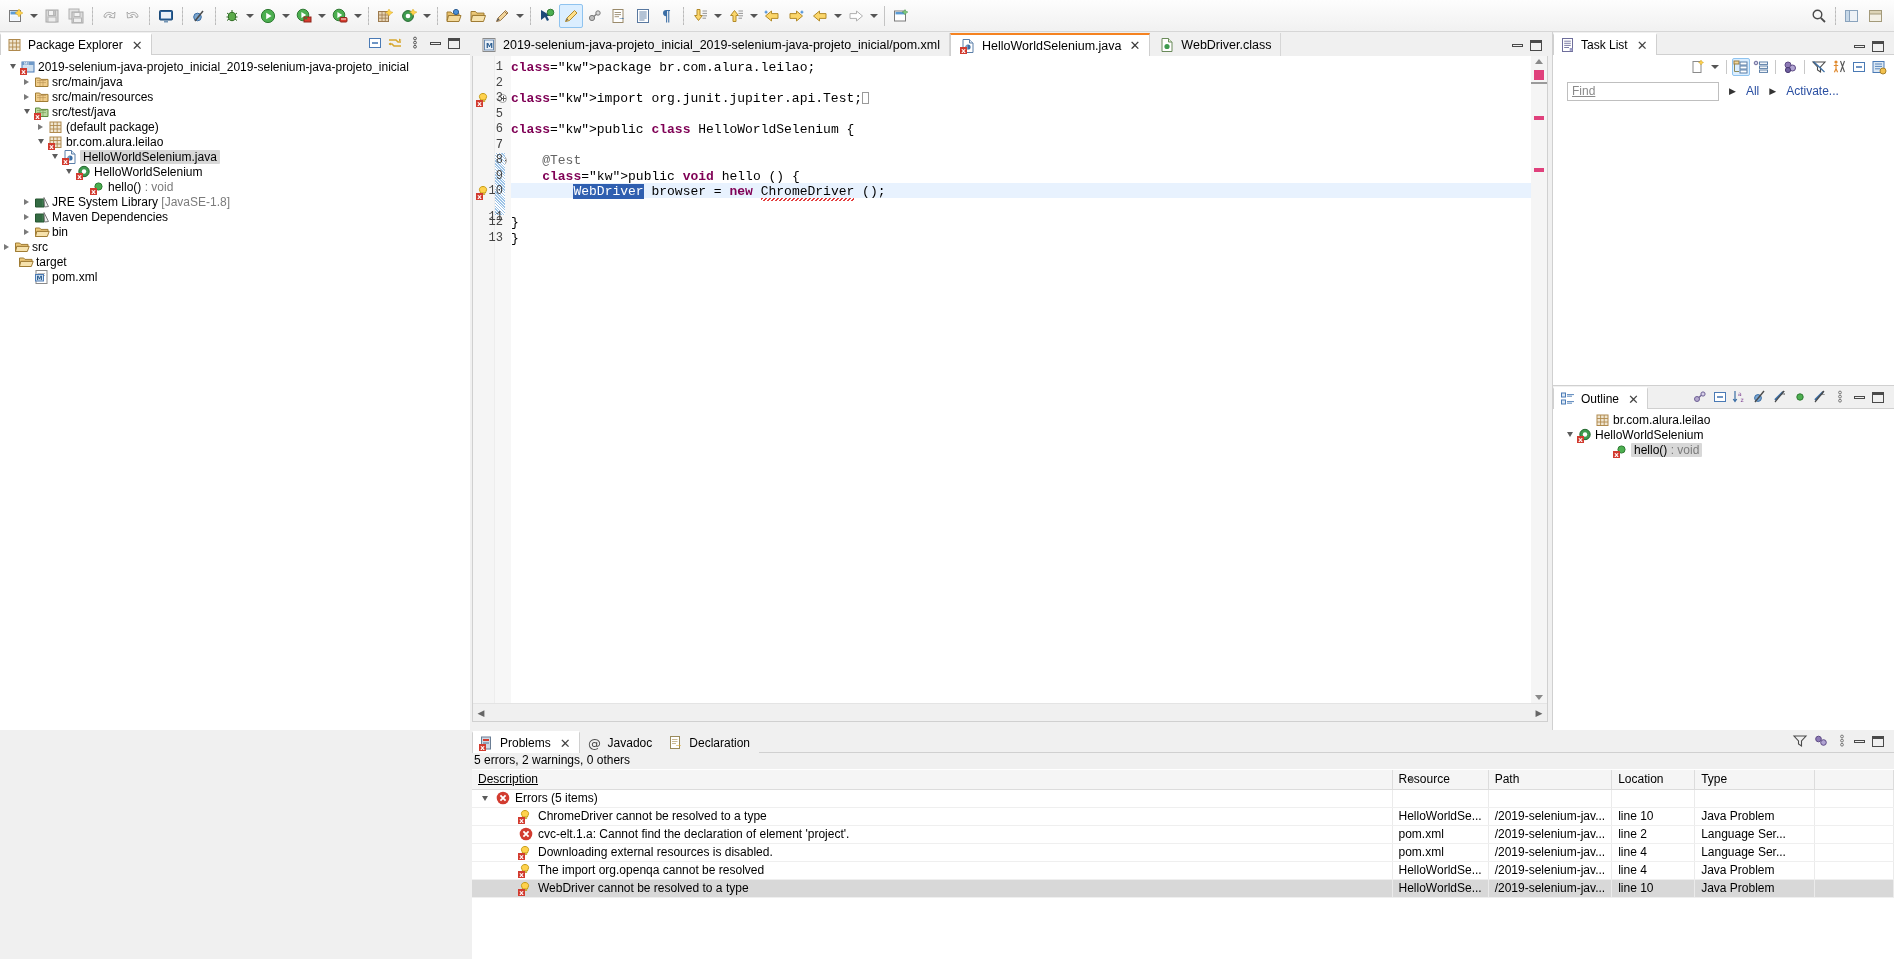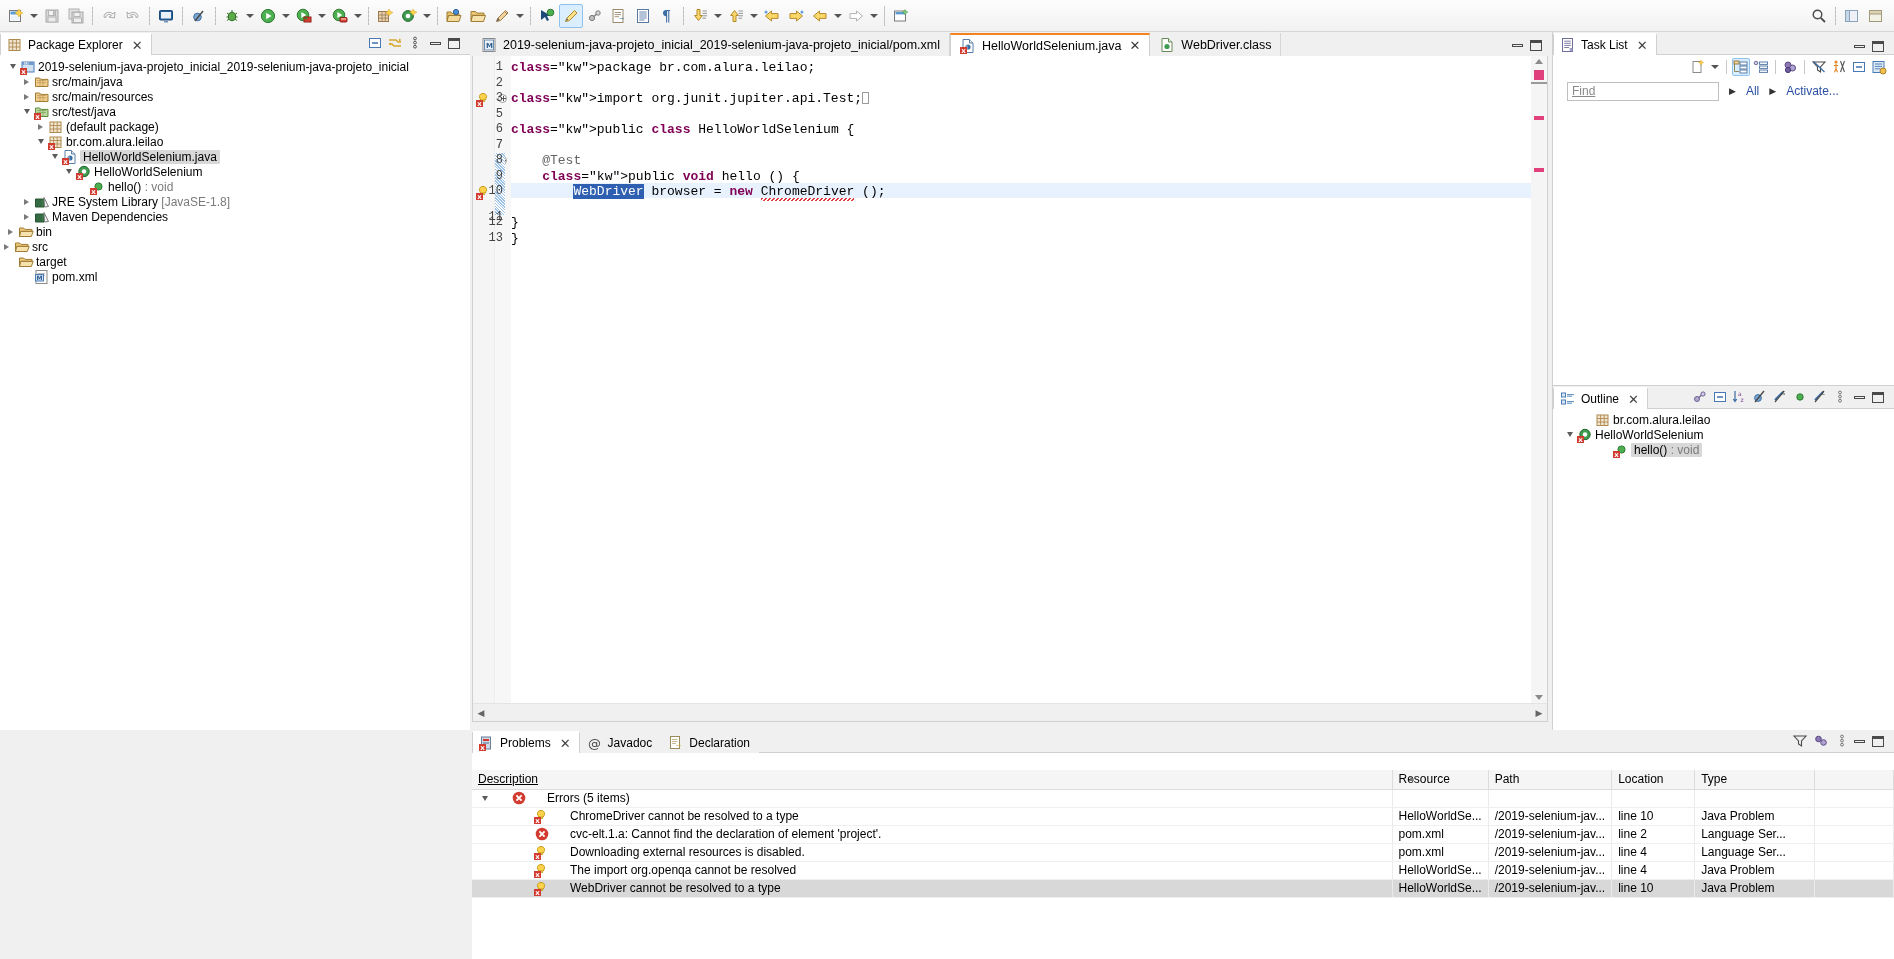--- a/index.html
+++ b/index.html
@@ -123,21 +123,21 @@
   
   .prob-summary { height: 16px; font-size: 12px; padding-left: 2px; background: #f0f0f0; }
   .ptable { width: 100%; border-collapse: collapse; font-size: 12px; }
   .ptable th {
     background: #f5f5f5; border-right: 1px solid #dcdcdc; border-bottom: 1px solid #dcdcdc;
     font-weight: normal; text-align: left; padding: 2px 6px; height: 19px;
   }
   .ptable td { border-right: 1px solid #ebebeb; border-bottom: 1px solid #efefef;
      padding: 0 6px; height: 18px; white-space: nowrap; overflow: hidden; }
   .ptable tr.sel td { background: #d8d8d8; }
-  .pdesc { display: flex; align-items: center; gap: 20px; }
+  .pdesc { display: flex; align-items: center; gap: 4px; }
   .link { color: #2a4fa2; }
   .finput {
     height: 19px; border: 1px solid #bfbfbf; background: #fff; font-size: 12px;
     color: #8a8a8a; padding: 0 4px; display: flex; align-items: center;
   }
 </style>
 </head>
 <body>
 
 <div id="app">
@@ -540,21 +540,21 @@
           <span class="twist closed"></span>
           <span class="ticon">
             <span style="position: relative; width: 16px; height: 16px; display: block;"><svg viewBox="0 0 16 16" width="16" height="16" xmlns="http://www.w3.org/2000/svg">
                 <path d="M1.5 5 h8.5 v8 h-8.5z" fill="#3f7a4f" stroke="#24552f"></path>
                 <path d="M3 5 v8 M5 5 v8 M7 5 v8" stroke="#2a5c38"></path>
                 <path d="M10 3.5 L14.5 12.5 L10.5 13 Z" fill="#f0f0f0" stroke="#7a7a7a"></path>
               </svg></span>
           </span>
           <span class="tlabel"><span>Maven Dependencies</span></span>
         </div>
-        <div class="trow" style="padding-left: 4px;">
+        <div class="trow" style="padding-left: 20px;">
           <span class="twist closed"></span>
           <span class="ticon">
             <span style="position: relative; width: 16px; height: 16px; display: block;"><svg viewBox="0 0 16 16" width="16" height="16" xmlns="http://www.w3.org/2000/svg">
                 <path d="M1.5 12.5 V4 h4.2 l1.2 1.4 H14 v2 H2.8 Z" fill="#ecc878" stroke="#a07c34"></path>
                 <path d="M2.8 7.4 H15.2 L13.3 12.5 H1.5 Z" fill="#f6e2ad" stroke="#a07c34"></path>
               </svg></span>
           </span>
           <span class="tlabel"><span>bin</span></span>
         </div>
         <div class="trow" style="">
@@ -941,20 +941,21 @@
           <span>
             <span style="position: relative; width: 16px; height: 16px; display: block;"><svg viewBox="0 0 16 16" width="16" height="16" xmlns="http://www.w3.org/2000/svg">
                 <rect x="2.5" y="1.5" width="9" height="12" fill="#fff" stroke="#9a8a5a"></rect>
                 <path d="M4 4.5 H9.5 M4 6.5 H9.5 M4 8.5 H8" stroke="#bba87a" stroke-width=".8"></path>
                 <path d="M8 11 h5 l-1.7-1.7 v1.1 H8z" fill="#d6a62e"></path>
               </svg></span>
           </span>
           <span>Declaration</span>
         </div>
       </div>
+    <div class="prob-summary">5 errors, 2 warnings, 0 others</div>
     <div style="position:absolute;left:0;right:0;top:40px;bottom:0;overflow:hidden;">
       <table class="ptable">
         <thead>
             <tr id="prob-head">
               <th style="width: 920px; text-decoration: underline;">Description</th>
               <th style="width: 85px;">Resource</th>
               <th style="width: 120px;">Path</th>
               <th style="width: 83px;">Location</th>
               <th style="width: 120px;">Type</th>
               <th></th>

